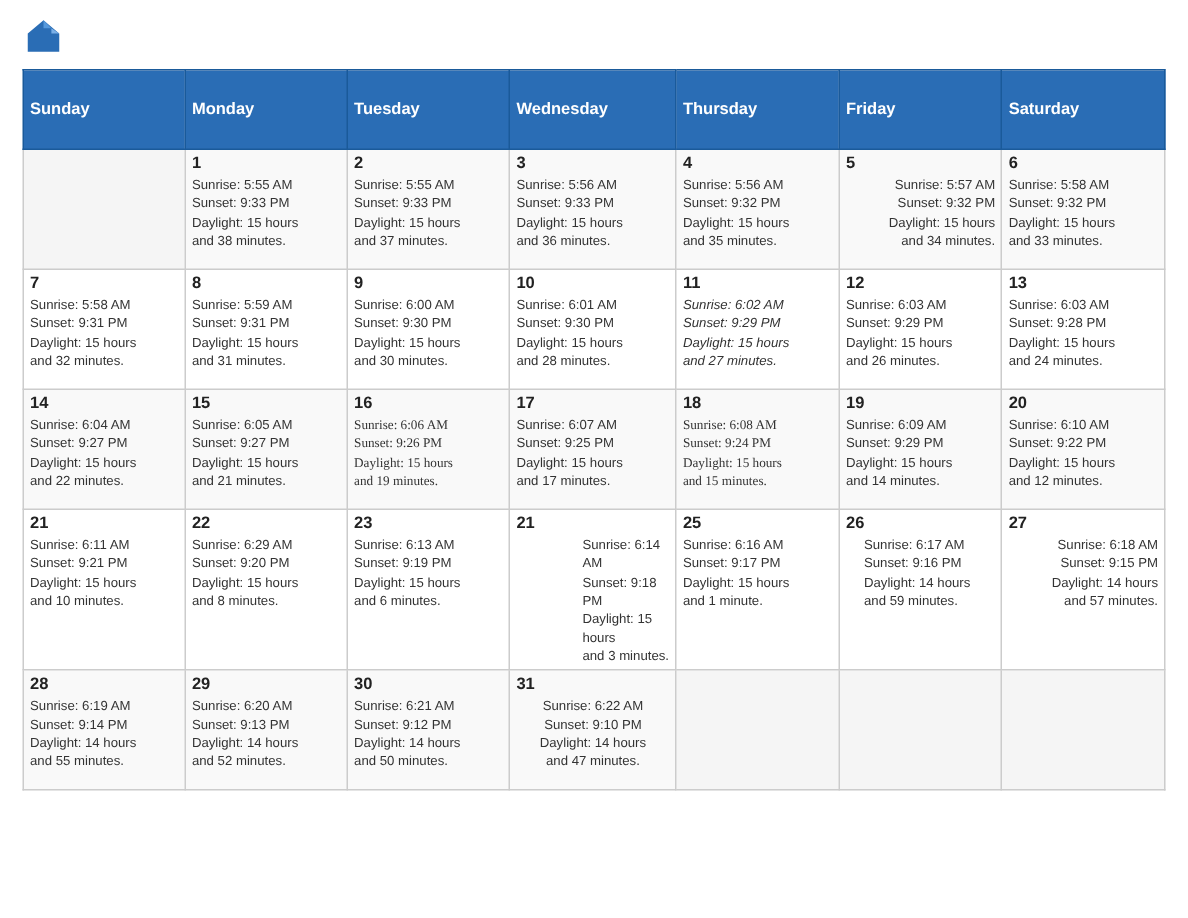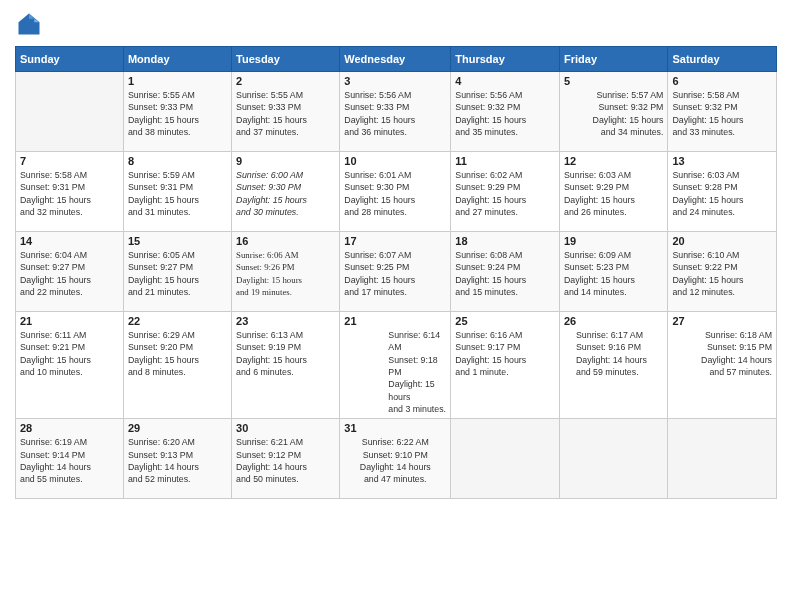--- a/index.html
+++ b/index.html
@@ -54,21 +54,21 @@
       margin-top: 2px;
     }
     .calendar {
       width: 100%;
       border-collapse: collapse;
       font-size: 9.5px;
     }
     .calendar th {
       background: #2a6db5;
       color: #fff;
-      padding: 6px 4px;
+      padding: 20px 4px;
       text-align: left;
       font-size: 11px;
       font-weight: bold;
       border: 1px solid #1a5a9a;
     }
     .calendar td {
       border: 1px solid #ccc;
       vertical-align: top;
       padding: 3px 4px;
       width: 113px;
@@ -187,35 +187,35 @@
           </td>
           <td>
             <span class="day-num">8</span>
             <div class="day-info" style="white-space: pre-line;">Sunrise: 5:59 AM
 Sunset: 9:31 PM
 Daylight: 15 hours
 and 31 minutes.</div>
           </td>
           <td>
             <span class="day-num">9</span>
-            <div class="day-info" style="white-space: pre-line; font-style: italic;">Sunrise: 6:00 AM
+            <div class="day-info" style="white-space: pre-line;">Sunrise: 6:00 AM
 Sunset: 9:30 PM
 Daylight: 15 hours
 and 30 minutes.</div>
           </td>
           <td>
             <span class="day-num">10</span>
             <div class="day-info" style="white-space: pre-line;">Sunrise: 6:01 AM
 Sunset: 9:30 PM
 Daylight: 15 hours
 and 28 minutes.</div>
           </td>
           <td>
             <span class="day-num">11</span>
-            <div class="day-info" style="white-space: pre-line;">Sunrise: 6:02 AM
+            <div class="day-info" style="white-space: pre-line; font-style: italic;">Sunrise: 6:02 AM
 Sunset: 9:29 PM
 Daylight: 15 hours
 and 27 minutes.</div>
           </td>
           <td>
             <span class="day-num">12</span>
             <div class="day-info" style="white-space: pre-line;">Sunrise: 6:03 AM
 Sunset: 9:29 PM
 Daylight: 15 hours
 and 26 minutes.</div>
@@ -252,29 +252,29 @@
           </td>
           <td>
             <span class="day-num">17</span>
             <div class="day-info" style="white-space: pre-line;">Sunrise: 6:07 AM
 Sunset: 9:25 PM
 Daylight: 15 hours
 and 17 minutes.</div>
           </td>
           <td>
             <span class="day-num">18</span>
-            <div class="day-info" style="white-space: pre-line;">Sunrise: 6:08 AM
+            <div class="day-info" style="white-space: pre-line; font-family: Liberation Serif, serif;">Sunrise: 6:08 AM
 Sunset: 9:24 PM
 Daylight: 15 hours
 and 15 minutes.</div>
           </td>
           <td>
             <span class="day-num">19</span>
             <div class="day-info" style="white-space: pre-line;">Sunrise: 6:09 AM
-Sunset: 5:23 PM
+Sunset: 9:29 PM
 Daylight: 15 hours
 and 14 minutes.</div>
           </td>
           <td>
             <span class="day-num">20</span>
             <div class="day-info" style="white-space: pre-line;">Sunrise: 6:10 AM
 Sunset: 9:22 PM
 Daylight: 15 hours
 and 12 minutes.</div>
           </td>

